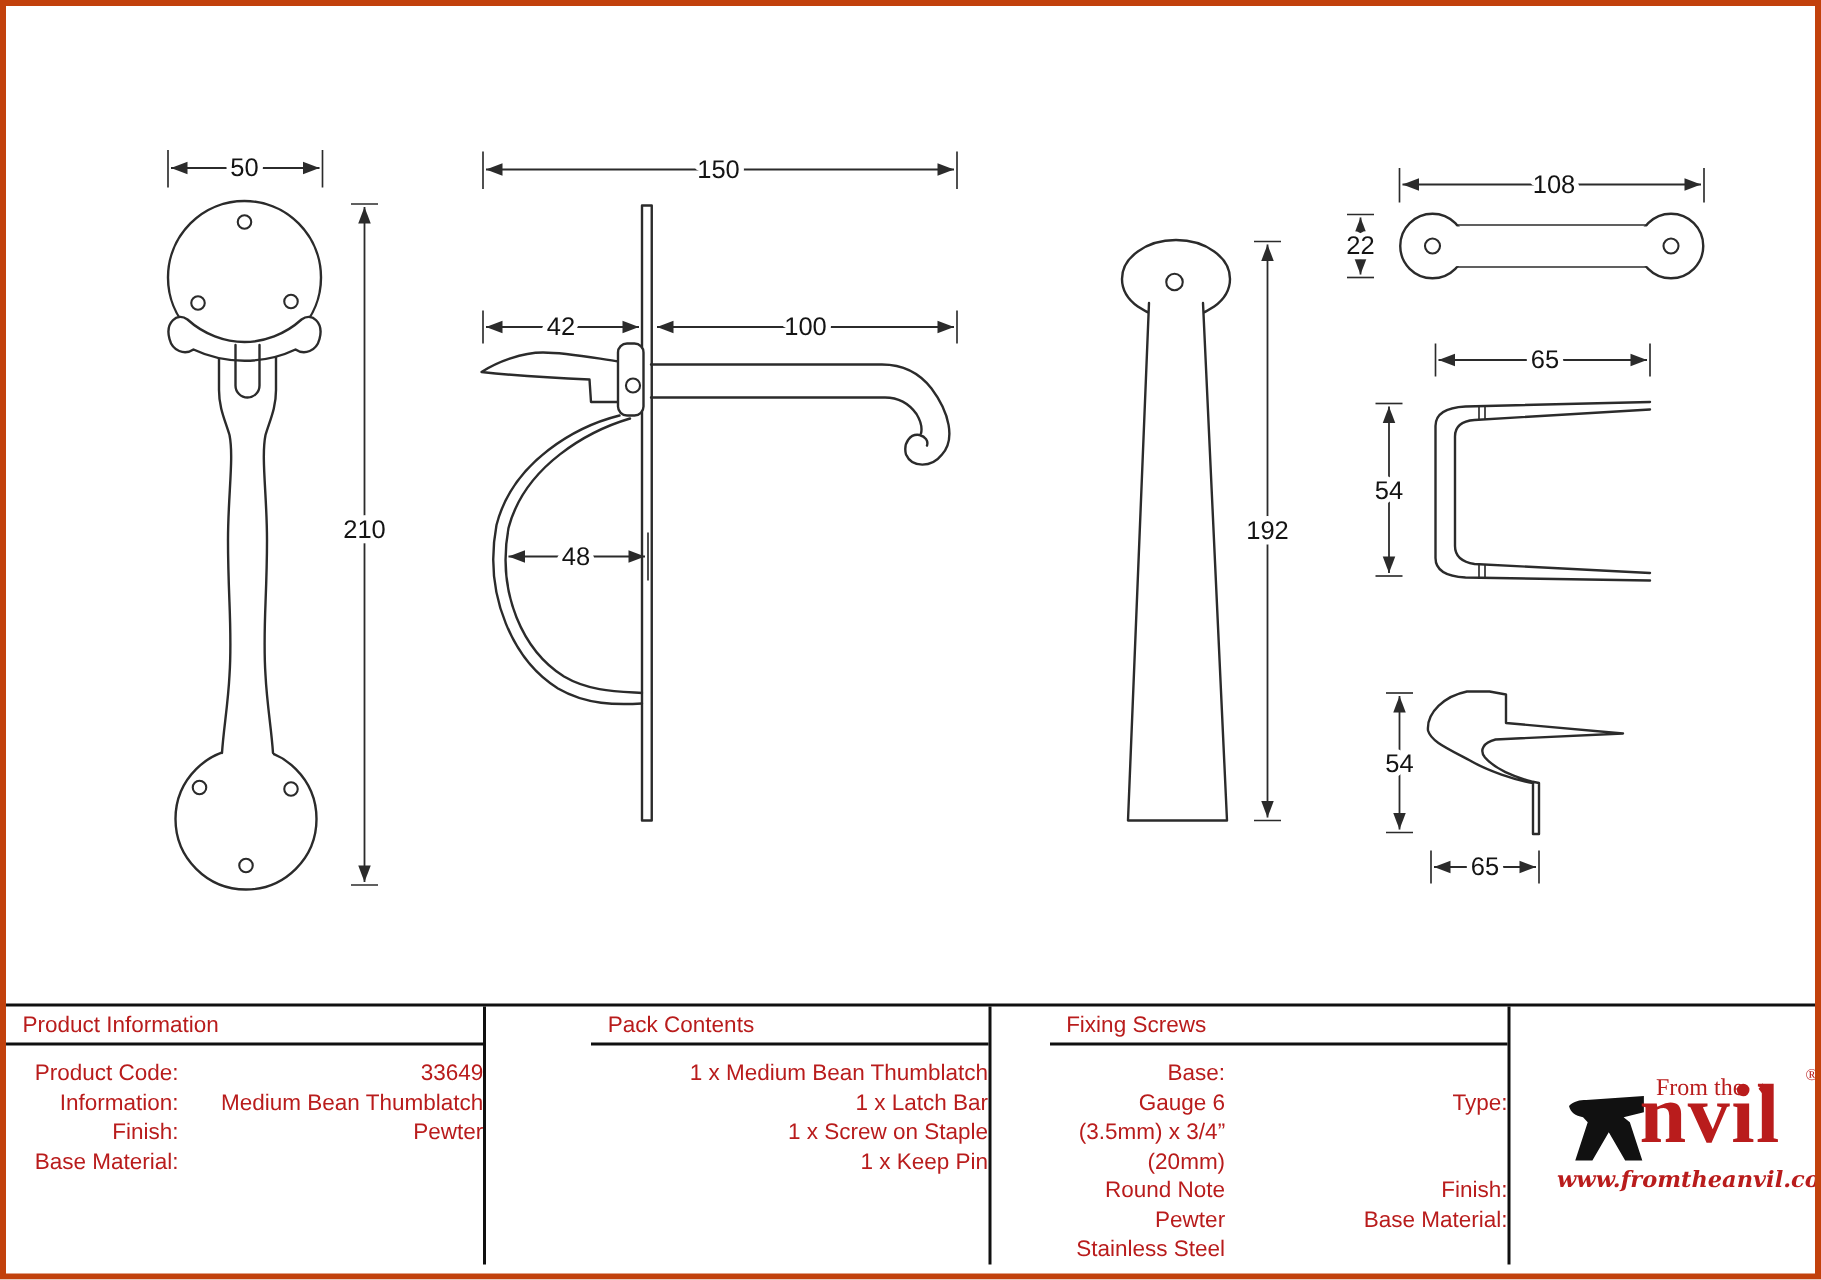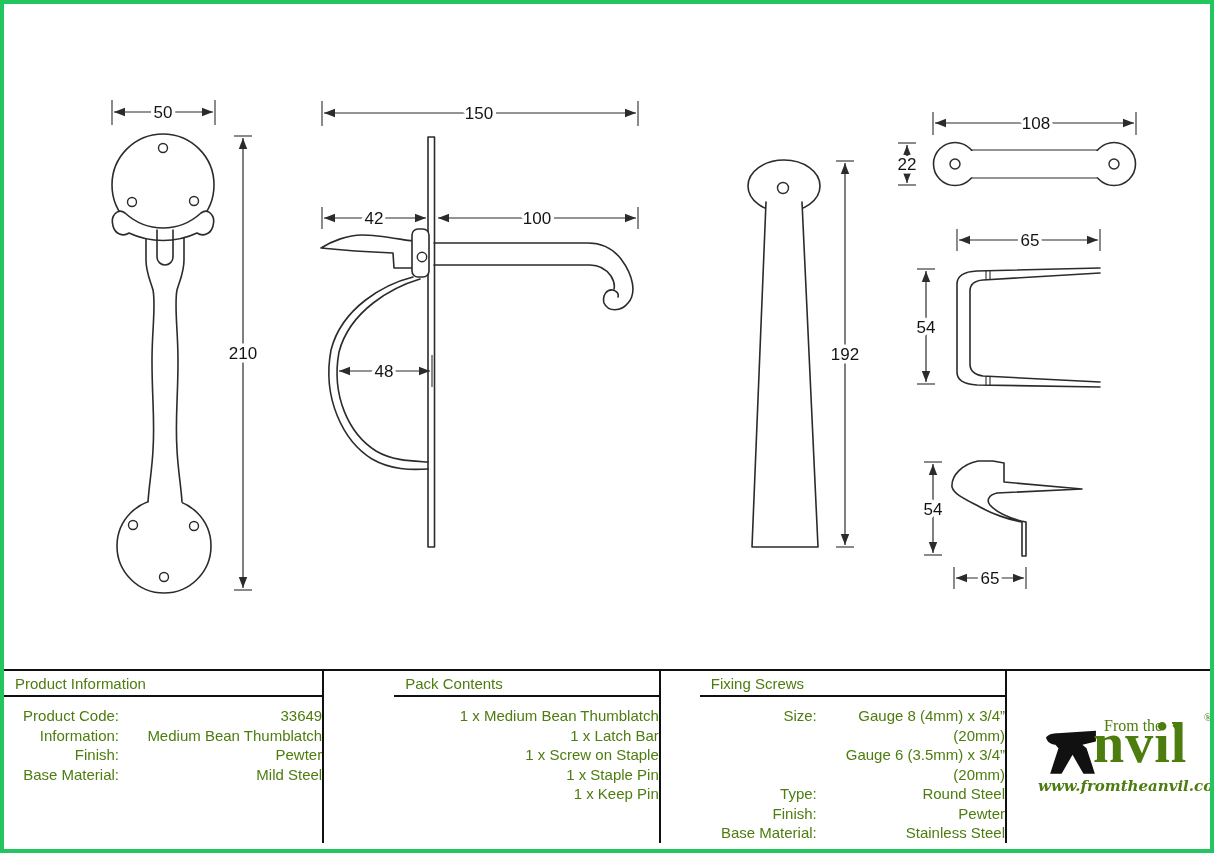--- a/index.html
+++ b/index.html
@@ -1,19 +1,19 @@
 <!DOCTYPE html>
 <html><head>
 <meta charset="utf-8">
 <style>
   html,body{margin:0;padding:0;background:#e8e8e8;}
   .sheet{
     position:relative;width:1214px;height:853px;background:#fff;
-    border:4px solid #22c55e;box-sizing:border-box;
-    font-family:"Liberation Sans",sans-serif;color:#4d7c0f;
+    border:4px solid #c2410c;box-sizing:border-box;
+    font-family:"Liberation Sans",sans-serif;color:#b91c1c;
     overflow:hidden;margin:0 auto;
   }
   svg.drawings{display:block;width:1206px;height:665px;border-bottom:2px solid #101010;background:#fff;}
   .o{fill:#fff;stroke:#2b2b2b;stroke-width:1.6;stroke-linejoin:round;stroke-linecap:round;}
   .s{fill:none;stroke:#2b2b2b;stroke-width:1.6;stroke-linejoin:round;stroke-linecap:round;}
   .m{fill:#fff;stroke:none;}
   .h{fill:#fff;stroke:#2b2b2b;stroke-width:1.4;}
   .d{stroke:#2b2b2b;stroke-width:1.2;fill:none;}
   .t{stroke:#2b2b2b;stroke-width:1.1;fill:none;}
   text.dl{font-family:"Liberation Sans",sans-serif;font-size:17px;fill:#141414;
@@ -190,44 +190,41 @@
     <div class="col c1">
       <div class="col-header">Product Information</div>
       <div class="col-body kv">
         <span>Product Code:</span>
         <span>33649</span>
         <span>Information:</span>
         <span>Medium Bean Thumblatch</span>
         <span>Finish:</span>
         <span>Pewter</span>
         <span>Base Material:</span>
-        <span>Mild Steel</span>
       </div>
     </div>
 
     <div class="col c2">
       <div class="col-header">Pack Contents</div>
       <div class="col-body list">
         <div>1 x Medium Bean Thumblatch</div>
         <div>1 x Latch Bar</div>
         <div>1 x Screw on Staple</div>
-        <div>1 x Staple Pin</div>
         <div>1 x Keep Pin</div>
       </div>
     </div>
 
     <div class="col c3">
       <div class="col-header">Fixing Screws</div>
       <div class="col-body kv3">
-        <span>Size:</span>
-        <span>Gauge 8 (4mm) x 3/4” (20mm)</span>
+        <span>Base:</span>
         <span></span>
         <span>Gauge 6 (3.5mm) x 3/4” (20mm)</span>
         <span>Type:</span>
-        <span>Round Steel</span>
+        <span>Round Note</span>
         <span>Finish:</span>
         <span>Pewter</span>
         <span>Base Material:</span>
         <span>Stainless Steel</span>
       </div>
     </div>
 
     <div class="col logo-cell">
       <div class="logo">
         <svg class="anvil-svg" viewBox="0 0 100 70" preserveAspectRatio="none">

